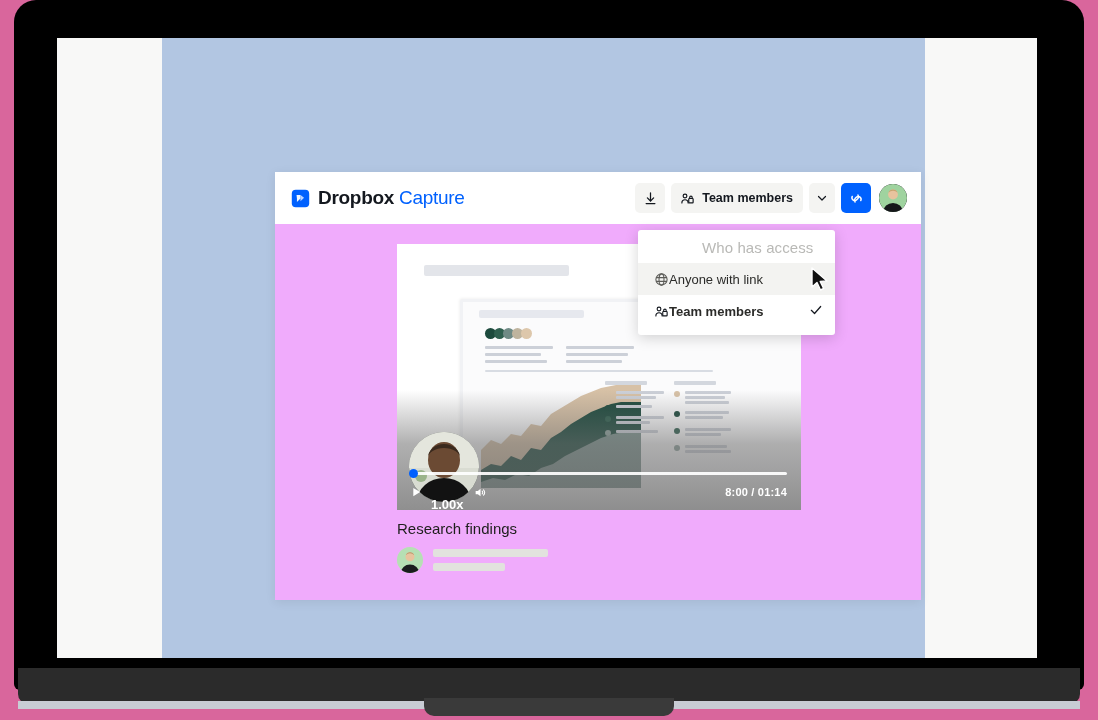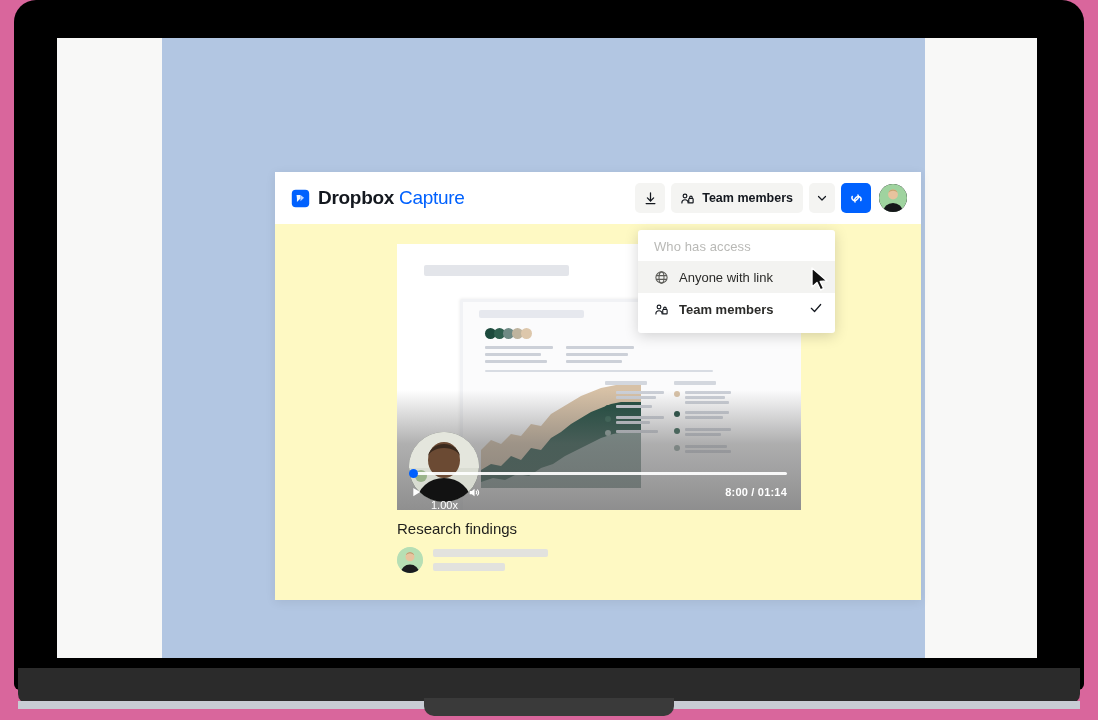--- a/index.html
+++ b/index.html
@@ -60,21 +60,21 @@
     left: 105px; top: 0px;
     width: 763px; height: 620px;
     background: #b2c6e2;
   }
 
   
   #app-card {
     position: absolute;
     left: 218px; top: 134px;
     width: 646px; height: 428px;
-    background: #fef9c3;
+    background: #f0abfc;
     box-shadow: 0 2px 10px rgba(0,0,0,0.08);
     overflow: visible;
   }
 
   
   #app-header {
     position: relative;
     height: 52px;
     background: #ffffff;
     display: flex;
@@ -134,28 +134,28 @@
     position: absolute;
     left: 363px; top: 58px;
     width: 197px;
     background: #ffffff;
     border-radius: 3px;
     box-shadow: 0 3px 14px rgba(0,0,0,0.17);
     padding: 7px 0 8px 0;
     z-index: 30;
   }
   #dropdown-title {
-    font-size: 13px;
+    font-size: 15px;
     color: #b9b9b6;
     padding: 2px 14px 7px 16px;
     letter-spacing: 0.1px;
+    margin-left: 48px;
   }
   .dd-item {
     display: flex; align-items: center;
-    gap: 10px;
     height: 32px;
     padding: 0 12px 0 16px;
     font-size: 13px;
     color: #2b2b29;
     cursor: pointer;
     position: relative;
   }
   .dd-item.hovered { background: #f3f3f1; }
   .dd-item.selected { font-weight: bold; }
   .dd-label { flex: 1; white-space: nowrap; }
@@ -223,21 +223,21 @@
     margin-left: 12px;
   }
   #controls-row {
     position: absolute;
     left: 14px; right: 14px; bottom: 8px;
     height: 20px;
     display: flex; align-items: center;
     color: #ffffff;
   }
   #ctrl-left { display: flex; align-items: center; gap: 9px; }
-  #speed-label { font-size: 11px; font-weight: normal; color:#fff;margin-top:25px; }
+  #speed-label { font-size: 13px; font-weight: bold; color:#fff;margin-top:25px; }
   #time-label { margin-left: auto; font-size: 11px; font-weight: bold; color: #fff; letter-spacing: 0.2px; }
 
   
   #video-title {
     position: absolute;
     left: 122px; top: 348px;
     font-size: 15px;
     color: #1e1e1c;
   }
   #meta-row {

